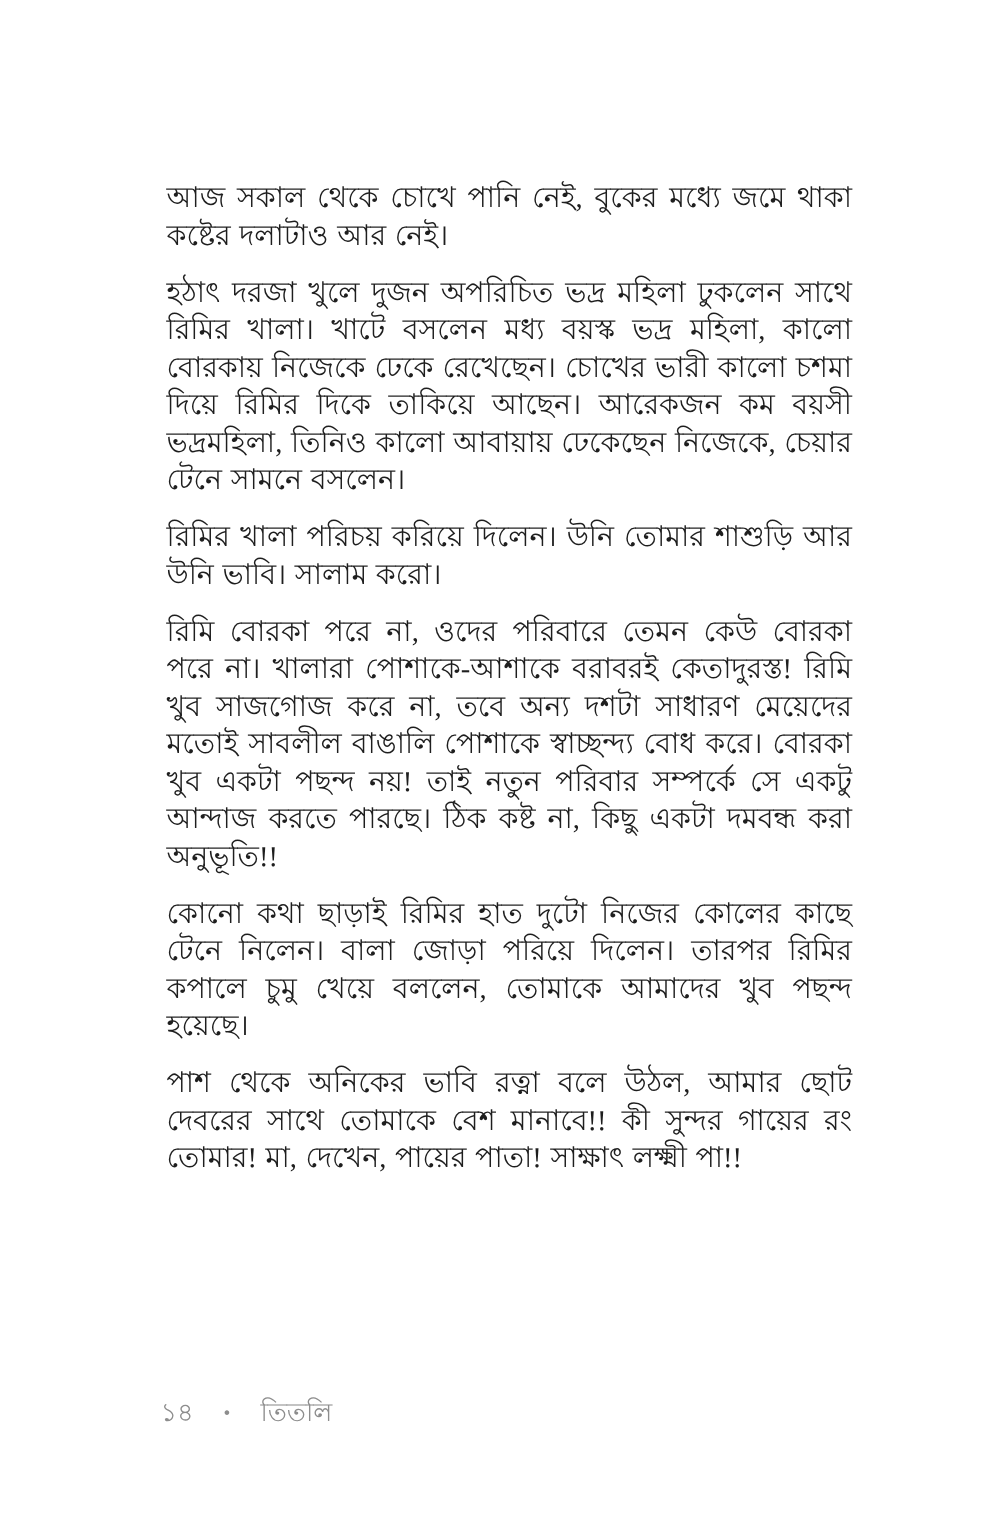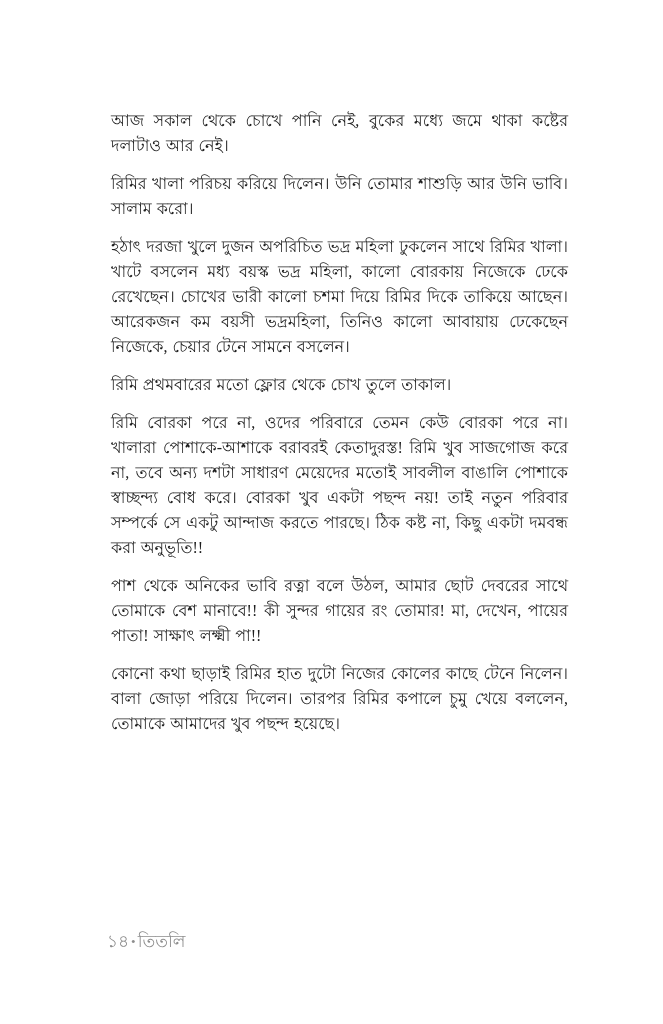--- a/index.html
+++ b/index.html
@@ -16,56 +16,55 @@
     font-family: "Liberation Serif", "DejaVu Serif", serif;
   }
   .content {
     position: absolute;
     top: 108px;
     left: 111px;
     width: 457px;
     text-align: justify;
   }
   .para {
-    margin: 0 0 13px 0;
-    font-size: 16px;
+    margin: 12px 0 13px 0;
+    font-size: 19px;
     line-height: 25px;
     color: #1e1e1e;
     word-spacing: 1px;
   }
   .footer {
     position: absolute;
     left: 107px;
     top: 930px;
     display: flex;
     align-items: center;
-    gap: 2px;
+    gap: 20px;
     font-size: 17px;
     line-height: 24px;
     color: #8d8d8d;
   }
   .footer .bullet {
     font-size: 13px;
     line-height: 24px;
     color: #8d8d8d;
   }
 </style>
 </head>
 <body>
 
 <div class="page">
 
   <div class="content">
     <p class="para">আজ সকাল থেকে চোখে পানি নেই, বুকের মধ্যে জমে থাকা কষ্টের দলাটাও আর নেই।</p>
+    <p class="para">হঠাৎ দরজা খুলে দুজন অপরিচিত ভদ্র মহিলা ঢুকলেন সাথে রিমির খালা। খাটে বসলেন মধ্য বয়স্ক ভদ্র মহিলা, কালো বোরকায় নিজেকে ঢেকে রেখেছেন। চোখের ভারী কালো চশমা দিয়ে রিমির দিকে তাকিয়ে আছেন। আরেকজন কম বয়সী ভদ্রমহিলা, তিনিও কালো আবায়ায় ঢেকেছেন নিজেকে, চেয়ার টেনে সামনে বসলেন।</p>
     <p class="para">রিমির খালা পরিচয় করিয়ে দিলেন। উনি তোমার শাশুড়ি আর উনি ভাবি। সালাম করো।</p>
-    <p class="para">হঠাৎ দরজা খুলে দুজন অপরিচিত ভদ্র মহিলা ঢুকলেন সাথে রিমির খালা। খাটে বসলেন মধ্য বয়স্ক ভদ্র মহিলা, কালো বোরকায় নিজেকে ঢেকে রেখেছেন। চোখের ভারী কালো চশমা দিয়ে রিমির দিকে তাকিয়ে আছেন। আরেকজন কম বয়সী ভদ্রমহিলা, তিনিও কালো আবায়ায় ঢেকেছেন নিজেকে, চেয়ার টেনে সামনে বসলেন।</p>
-    <p class="para">রিমি প্রথমবারের মতো ফ্লোর থেকে চোখ তুলে তাকাল।</p>
     <p class="para">রিমি বোরকা পরে না, ওদের পরিবারে তেমন কেউ বোরকা পরে না। খালারা পোশাকে-আশাকে বরাবরই কেতাদুরস্ত! রিমি খুব সাজগোজ করে না, তবে অন্য দশটা সাধারণ মেয়েদের মতোই সাবলীল বাঙালি পোশাকে স্বাচ্ছন্দ্য বোধ করে। বোরকা খুব একটা পছন্দ নয়! তাই নতুন পরিবার সম্পর্কে সে একটু আন্দাজ করতে পারছে। ঠিক কষ্ট না, কিছু একটা দমবন্ধ করা অনুভূতি!!</p>
+    <p class="para">কোনো কথা ছাড়াই রিমির হাত দুটো নিজের কোলের কাছে টেনে নিলেন। বালা জোড়া পরিয়ে দিলেন। তারপর রিমির কপালে চুমু খেয়ে বললেন, তোমাকে আমাদের খুব পছন্দ হয়েছে।</p>
     <p class="para">পাশ থেকে অনিকের ভাবি রত্না বলে উঠল, আমার ছোট দেবরের সাথে তোমাকে বেশ মানাবে!! কী সুন্দর গায়ের রং তোমার! মা, দেখেন, পায়ের পাতা! সাক্ষাৎ লক্ষ্মী পা!!</p>
-    <p class="para">কোনো কথা ছাড়াই রিমির হাত দুটো নিজের কোলের কাছে টেনে নিলেন। বালা জোড়া পরিয়ে দিলেন। তারপর রিমির কপালে চুমু খেয়ে বললেন, তোমাকে আমাদের খুব পছন্দ হয়েছে।</p>
   </div>
 
   <div class="footer">
     <span>১৪</span>
     <span class="bullet">•</span>
     <span>তিতলি</span>
   </div>
 
 </div>
 

